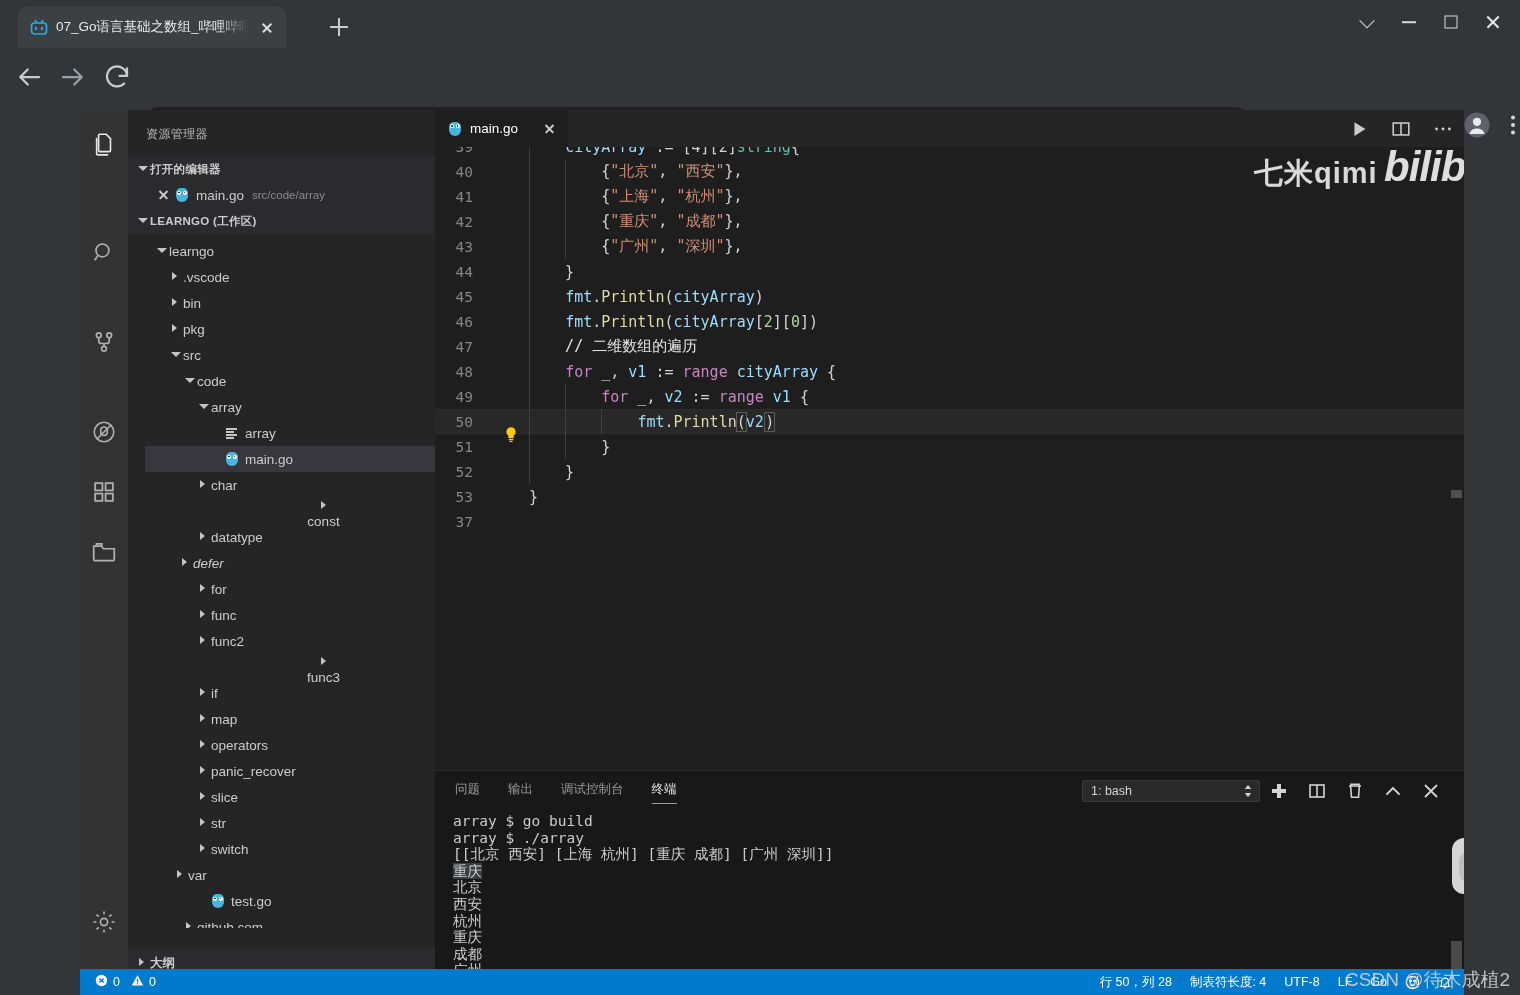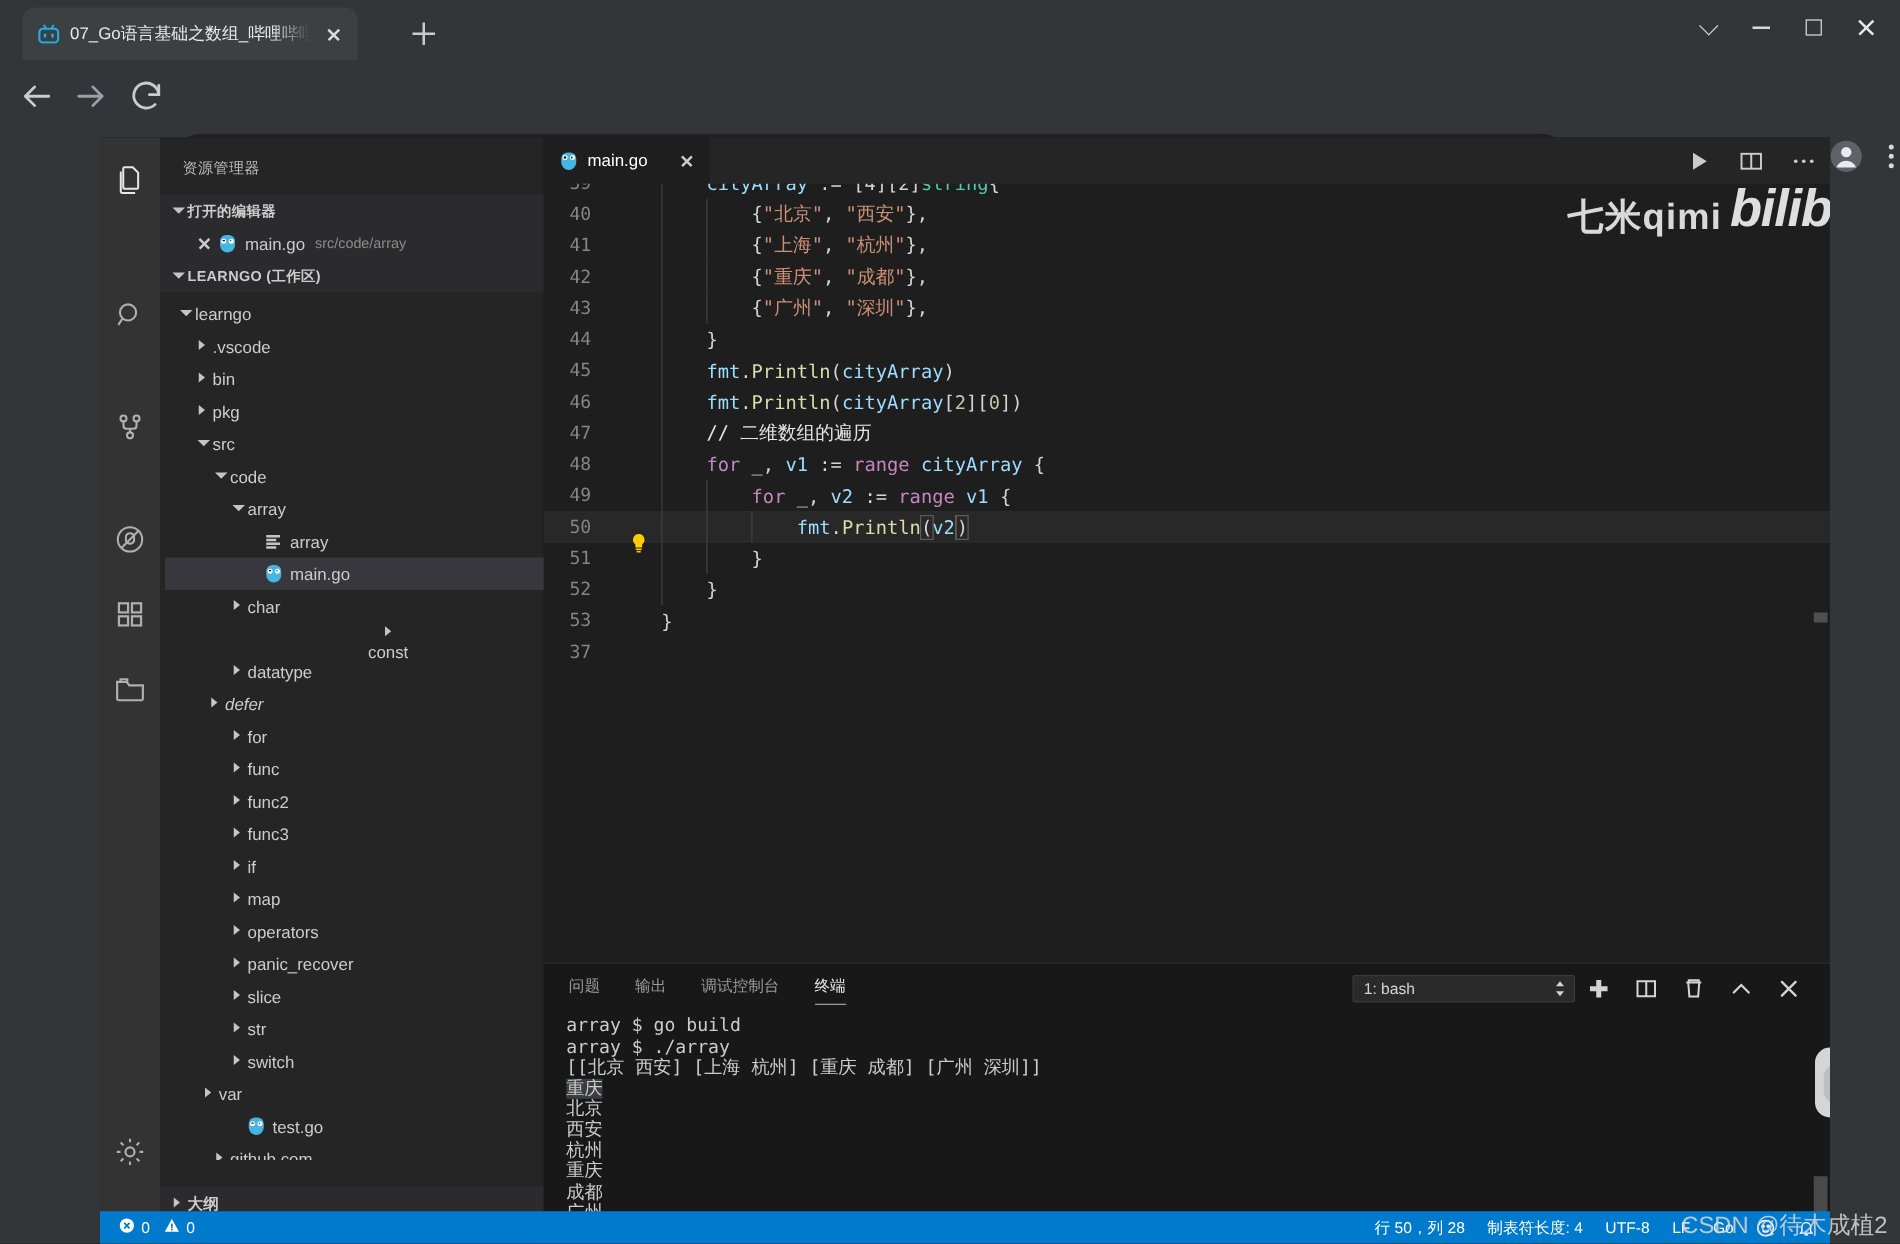--- a/index.html
+++ b/index.html
@@ -108,21 +108,21 @@
   .gopher .e1, .gopher .e2 { position:absolute; top:3.5px; width:4px; height:4px; background:#fff; border-radius:50%; }
   .gopher .e1 { left:2px; } .gopher .e2 { left:7.5px; }
   .gopher .e1::after, .gopher .e2::after { content:''; position:absolute; left:1.2px; top:1.2px; width:1.8px; height:1.8px; background:#111; border-radius:50%; }
   .file-dim { color:#8c8c8c; font-size:11.5px; margin-left:8px; }
   .xclose { width:18px; height:18px; position:relative; flex:0 0 auto; margin-left:4px; }
   .xclose::before, .xclose::after { content:''; position:absolute; left:3.5px; top:8.2px; width:11px; height:1.7px; background:#cccccc; }
   .xclose::before { transform:rotate(45deg); } .xclose::after { transform:rotate(-45deg); }
   .txticon { width:14px; height:16px; position:relative; flex:0 0 auto; }
   .txticon i { position:absolute; left:1px; height:1.5px; background:#c5c5c5; display:block; }
 
-  .tree { position:absolute; left:4px; top:128px; width:307px; height:690px; overflow:hidden; }
+  .tree { position:absolute; left:17px; top:128px; width:307px; height:690px; overflow:hidden; }
   .outline-bar { position:absolute; left:0; bottom:18px; width:307px; height:28px; background:#2b2b2d;
      display:flex; align-items:center; font-size:12.5px; color:#cccccc; font-weight:bold; }
 
   .editorarea { position:absolute; left:355px; top:0; right:0; bottom:0; background:#1e1e1e; }
   .tabbar { position:absolute; left:0; top:0; right:0; height:37px; background:#252526; }
   .etab { position:absolute; left:0; top:0; height:37px; background:#1e1e1e; display:flex; align-items:center; padding:0 10px 0 13px; gap:8px; }
   .etab-label { font-size:13.5px; color:#ffffff; }
   .eright { position:absolute; right:10px; top:0; height:37px; display:flex; align-items:center; gap:20px; }
   .eicon { width:22px; height:22px; position:relative; }
 
@@ -451,21 +451,21 @@
             <span>for</span>
           </div>
           <div class="row" style="padding-left: 50px;">
             <span class="tw right"></span>
             <span>func</span>
           </div>
           <div class="row" style="padding-left: 50px;">
             <span class="tw right"></span>
             <span>func2</span>
           </div>
-          <div class="row" style="padding-left: 50px;">
+          <div class="row" style="padding-left: 50px; flex-direction: column;">
             <span class="tw right"></span>
             <span>func3</span>
           </div>
           <div class="row" style="padding-left: 50px;">
             <span class="tw right"></span>
             <span>if</span>
           </div>
           <div class="row" style="padding-left: 50px;">
             <span class="tw right"></span>
             <span>map</span>

